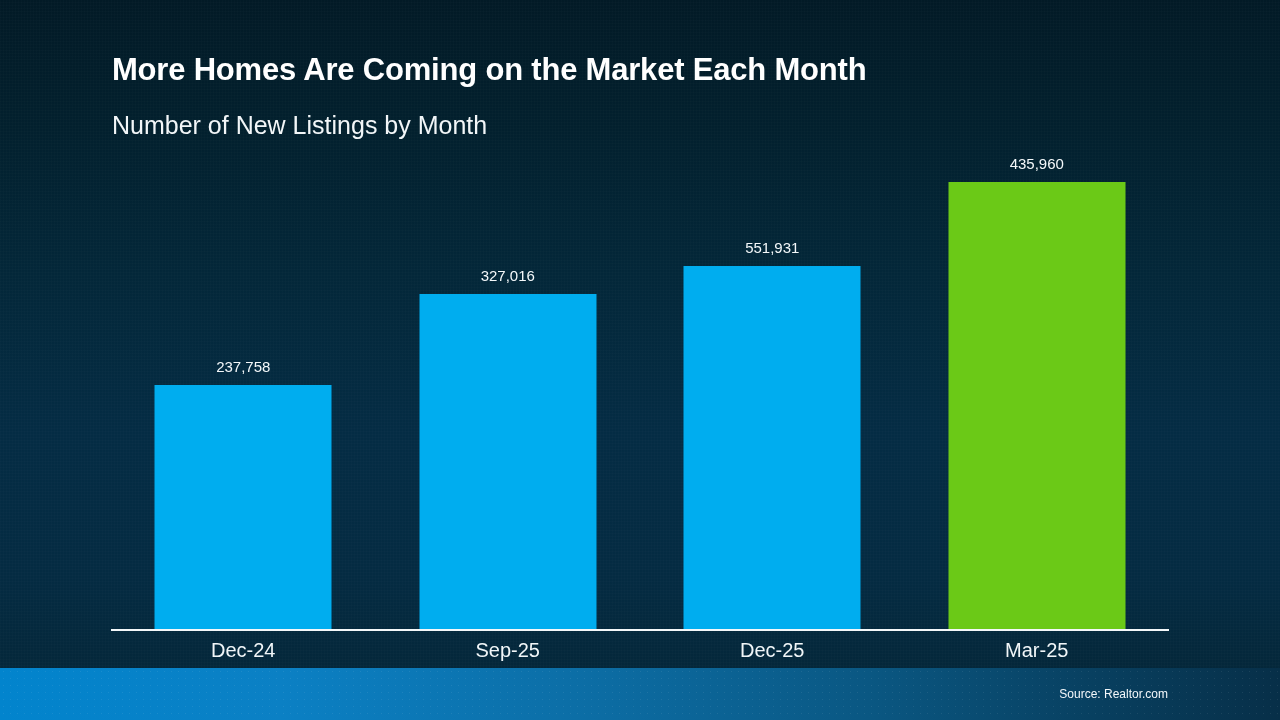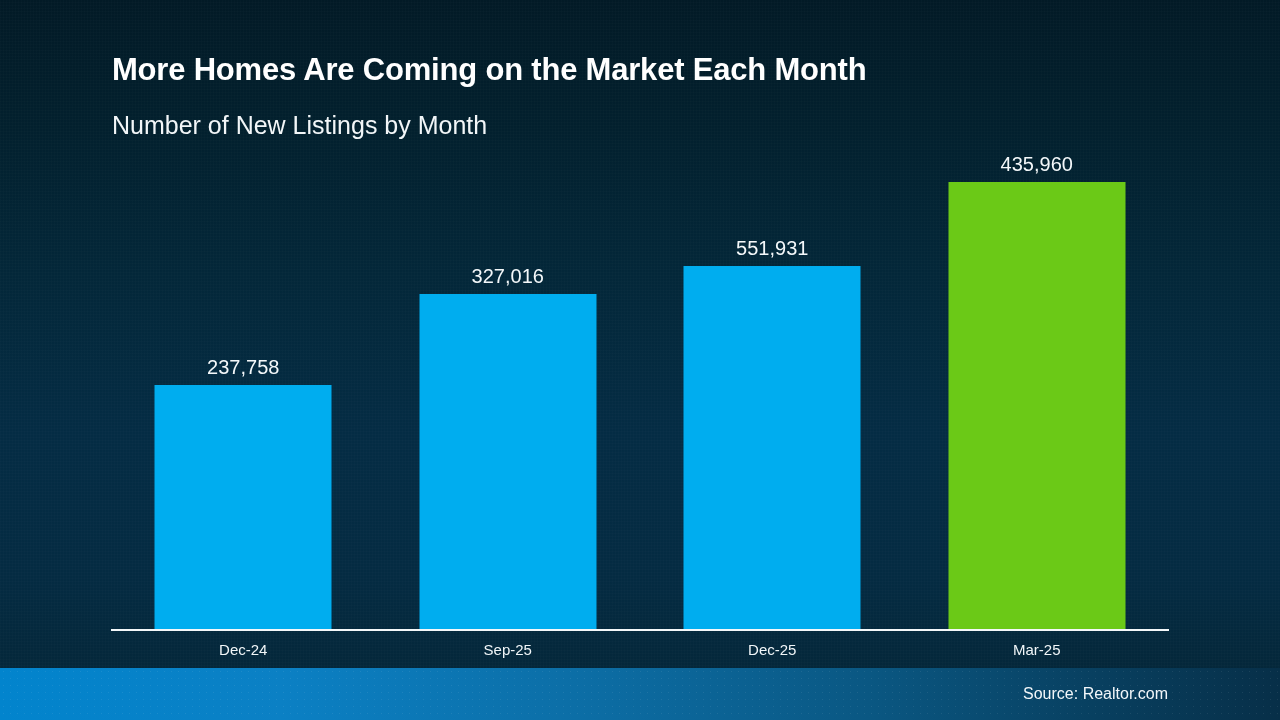--- a/index.html
+++ b/index.html
@@ -93,21 +93,21 @@
     transform: translateX(-50%);
     width: 177px;
   }
 
   .bar-value {
     position: absolute;
     left: 50%;
     transform: translateX(-50%);
     bottom: 100%;
     margin-bottom: 9px;
-    font-size: 20px;
+    font-size: 15px;
     color: #f4f8fa;
     white-space: nowrap;
     line-height: 18px;
   }
 
   
   .axis-line {
     position: absolute;
     left: 111px;
     top: 629px;
@@ -123,21 +123,21 @@
     top: 638px;
     width: 1058px;
     height: 28px;
     display: flex;
     z-index: 4;
   }
 
   .axis-label {
     flex: 1 1 0;
     text-align: center;
-    font-size: 15px;
+    font-size: 20px;
     color: #f1f6f8;
     line-height: 24px;
   }
 
   
   .footer {
     position: absolute;
     left: 0;
     top: 668px;
     width: 1280px;
@@ -162,21 +162,21 @@
     background-size: 7px 7px;
     opacity: 0.75;
     pointer-events: none;
   }
 
   .source {
     position: absolute;
     right: 112px;
     top: 50%;
     transform: translateY(-50%);
-    font-size: 16px;
+    font-size: 12px;
     color: #f3f7fa;
     line-height: 20px;
     white-space: nowrap;
     z-index: 6;
   }
 </style>
 </head>
 <body>
 
 <div id="slide">

